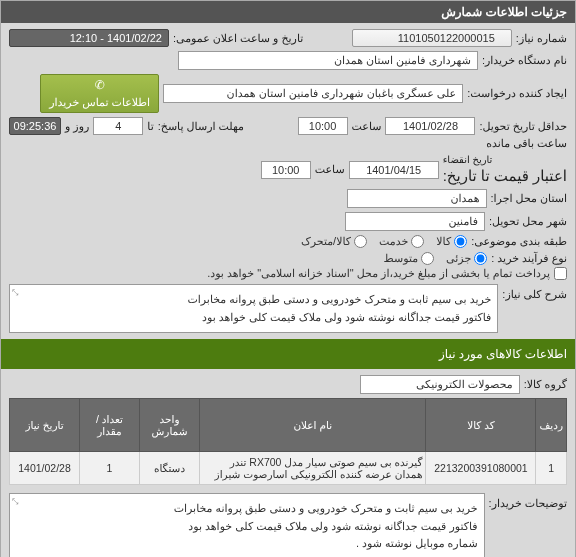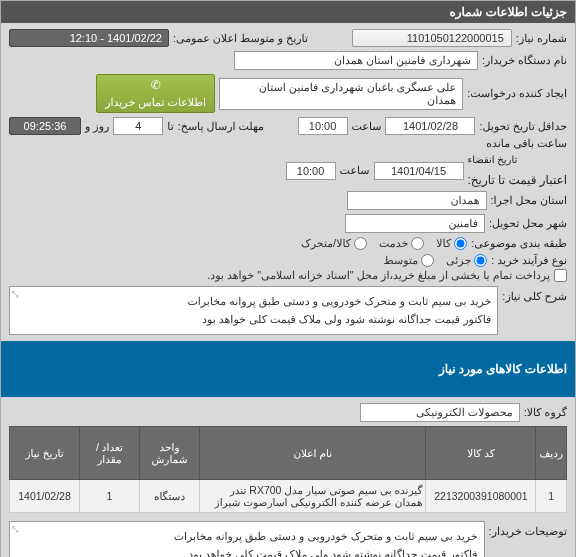--- a/index.html
+++ b/index.html
@@ -3,60 +3,60 @@
 <meta charset="utf-8">
 <style>
 * { box-sizing: border-box; margin: 0; padding: 0; font-family: Tahoma, Arial, sans-serif; }
 body { background: #e5e5e5; font-size: 11px; color: #333; }
 .panel { width: 576px; background: #d9d9d9; border: 1px solid #aaa; }
 .panel-header { background: #545454; color: #fff; padding: 4px 8px; font-size: 12px; font-weight: bold; }
 .panel-body { padding: 6px 8px 10px 8px; }
 .row { display: flex; align-items: center; margin-bottom: 4px; flex-wrap: wrap; gap: 2px 4px; }
 .lbl { text-align: left; color: #222; font-size: 11px; white-space: nowrap; }
 .val { background: #fff; border: 1px solid #999; padding: 2px 6px; min-height: 18px; font-size: 11px; display: inline-flex; align-items: center; }
-.val-gray { background: linear-gradient(#f7f7f7,#e9e9e9); border: 1px solid #999; padding: 2px 7px; min-height: 18px; font-size: 11px; display: inline-flex; align-items: center; border-radius: 2px; }
+.val-gray { background: linear-gradient(#f7f7f7,#e9e9e9); border: 1px solid #999; padding: 2px 16px; min-height: 18px; font-size: 11px; display: inline-flex; align-items: center; border-radius: 2px; }
 .val-dark { background: #666; color: #fff; border: 1px solid #444; padding: 2px 6px; min-height: 18px; font-size: 11px; display: inline-flex; align-items: center; border-radius: 2px; }
 .wide1 { width: 140px; }
 .wide2 { width: 160px; }
-.wide3 { width: 244px; padding-left: 35px; }
+.wide3 { width: 300px; padding-left: 35px; }
 .wsm { width: 50px; justify-content: center; }
 .wmd { width: 90px; justify-content: center; }
 .btn-contact { background: linear-gradient(#a4bf4d,#8aa83b); border: 1px solid #6f8a2a; color: #fff; padding: 3px 8px; font-size: 11px; border-radius: 2px; cursor: pointer; display: inline-flex; align-items: center; gap: 4px; flex-direction: column; }
 .radio-set { display: inline-flex; align-items: center; gap: 12px; }
 .radio-item { display: inline-flex; align-items: center; gap: 3px; font-size: 11px; }
 .radio-item input { margin: 0; }
 .check-item { display: inline-flex; align-items: flex-end; gap: 4px; font-size: 11px; }
 .desc-box { background: #fff; border: 1px solid #999; padding: 6px; font-size: 11px; line-height: 1.6; width: 100%; min-height: 46px; position: relative; }
 .resize-handle { position: absolute; top: 2px; left: 2px; font-size: 8px; color: #888; cursor: nwse-resize; }
-.section-bar { background: #0369a1; color: #fff; padding: 21px 8px; font-size: 12px; font-weight: bold; margin: 6px -8px; }
+.section-bar { background: #4d7c0f; color: #fff; padding: 8px 8px; font-size: 12px; font-weight: normal; margin: 6px -8px; }
 table.items { width: 100%; border-collapse: collapse; background: #fff; font-size: 10.5px; }
 table.items th { background: #6b6b6b; color: #fff; padding: 14px 3px; border: 1px solid #555; font-weight: normal; }
 table.items td { padding: 4px 3px; border: 1px solid #ccc; text-align: center; background: #f1f1f1; }
 .bottom-bar { background: #c0c0c0; border-top: 1px solid #999; padding: 6px 8px; display: flex; gap: 6px; justify-content: flex-start; }
 .bbtn { background: linear-gradient(#f7f7f7,#dcdcdc); border: 1px solid #888; padding: 16px 12px; font-size: 11px; border-radius: 2px; cursor: pointer; }
-.two-line { display: flex; flex-direction: column; gap: 8px; }
+.two-line { display: flex; flex-direction: column; gap: 2px; }
 .flex1 { flex: 1; }
 .mt2 { margin-top: 4px; }
 .mt4 { margin-top: 8px; }
 .phone-ico::before { content: "✆"; font-size: 12px; }
 </style>
 </head>
 <body>
 
 <div class="panel">
   <div class="panel-header">
-    <span>جزئیات اطلاعات شماره</span>
+    <span>جزئیات اطلاعات شمارش</span>
   </div>
   <div class="panel-body">
 
     <div class="row">
       <span class="lbl">شماره نیاز:</span>
       <span class="val-gray wide2">1101050122000015</span>
       <span class="flex1"></span>
-      <span class="lbl">تاریخ و متوسط اعلان عمومی:</span>
+      <span class="lbl">تاریخ و ساعت اعلان عمومی:</span>
       <span class="val-dark wide2">1401/02/22 - 12:10</span>
     </div>
 
     <div class="row">
       <span class="lbl">نام دستگاه خریدار:</span>
       <span class="val wide3">شهرداری فامنین استان همدان</span>
     </div>
 
     <div class="row">
       <span class="lbl">ایجاد کننده درخواست:</span>
@@ -70,28 +70,28 @@
     <div class="row">
       <span class="lbl">حداقل تاریخ تحویل:</span>
       <span class="val wmd">1401/02/28</span>
       <span class="lbl">ساعت</span>
       <span class="val wsm">10:00</span>
       <span class="flex1"></span>
       <span class="lbl">مهلت ارسال پاسخ:</span>
       <span class="lbl">تا</span>
       <span class="val wsm">4</span>
       <span class="lbl">روز و</span>
-      <span class="val-dark" style="width:72px;justify-content:center">09:25:36</span>
+      <span class="val-dark" style="width:52px;justify-content:center">09:25:36</span>
       <span class="lbl">ساعت باقی مانده</span>
     </div>
 
     <div class="row">
       <div class="two-line">
         <span class="lbl" style="font-size:10px">تاریخ انقضاء</span>
-        <span class="lbl" style="font-size:12px">اعتبار قیمت تا تاریخ:</span>
+        <span class="lbl" style="font-size:15px">اعتبار قیمت تا تاریخ:</span>
       </div>
       <span class="val wmd">1401/04/15</span>
       <span class="lbl">ساعت</span>
       <span class="val wsm">10:00</span>
     </div>
 
     <div class="row">
       <span class="lbl">استان محل اجرا:</span>
       <span class="val wide1">همدان</span>
     </div>

